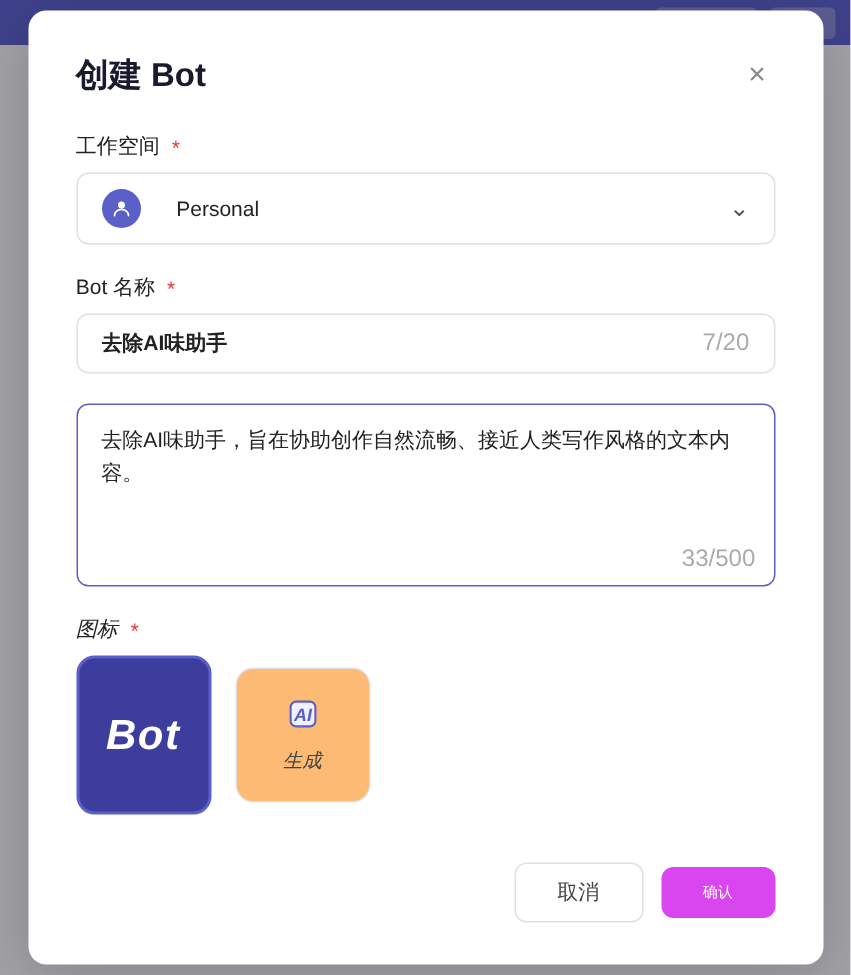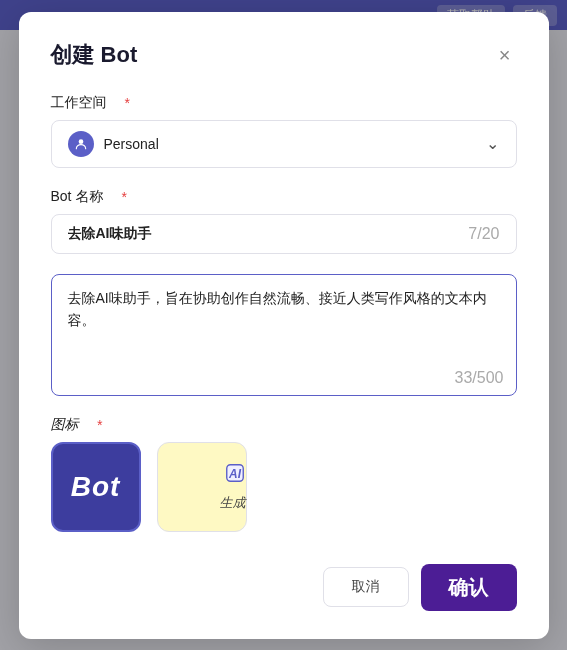--- a/index.html
+++ b/index.html
@@ -89,21 +89,21 @@
       margin-bottom: 20px;
     }
 
     .field-label {
       font-size: 14px;
       color: #222;
       margin-bottom: 8px;
       font-weight: 500;
       display: flex;
       align-items: center;
-      gap: 18px;
+      gap: 8px;
     }
 
     .required-star {
       color: #e53e3e;
     }
 
     .workspace-select {
       width: 100%;
       border: 1.5px solid #e0e0e8;
       border-radius: 8px;
@@ -111,21 +111,21 @@
       display: flex;
       align-items: center;
       justify-content: space-between;
       background: #fff;
       cursor: pointer;
     }
 
     .workspace-select-left {
       display: flex;
       align-items: center;
-      gap: 10px;
+      gap: 24px;
     }
 
     .workspace-avatar {
       width: 26px;
       height: 26px;
       background: #5b5fc7;
       border-radius: 50%;
       display: flex;
       align-items: center;
       justify-content: center;
@@ -207,46 +207,46 @@
 
     .icon-options {
       display: flex;
       align-items: center;
       gap: 16px;
       margin-top: 8px;
     }
 
     .bot-icon {
       width: 90px;
-      height: 90px;
+      height: 106px;
       background: #3d3d9e;
       border-radius: 12px;
       display: flex;
       align-items: center;
       justify-content: center;
       color: white;
       font-size: 28px;
       font-weight: 700;
       letter-spacing: 1px;
       border: 2.5px solid #5b5fc7;
       cursor: pointer;
     }
 
     .generate-icon {
       width: 90px;
       height: 90px;
       border: 1.5px solid #e0e0e8;
       border-radius: 12px;
       display: flex;
       flex-direction: column;
-      align-items: flex-end;
+      align-items: center;
       justify-content: center;
       gap: 5px;
       cursor: pointer;
-      background: #fef9c3;
+      background: #fdba74;
     }
 
     .generate-icon-symbol {
       font-size: 20px;
       color: #5b5fc7;
     }
 
     .generate-icon-label {
       font-size: 13px;
       color: #444;
@@ -268,25 +268,25 @@
       font-size: 14px;
       color: #444;
       cursor: pointer;
       font-weight: 500;
     }
 
     .confirm-btn {
       padding: 10px 28px;
       border: none;
       border-radius: 8px;
-      background: #4c1d95;
-      font-size: 20px;
+      background: #d946ef;
+      font-size: 10px;
       color: #fff;
       cursor: pointer;
-      font-weight: 700;
+      font-weight: 400;
     }
   </style>
 </head>
 <body>
 
 <div class="top-bar">
   <button class="top-bar-btn">获取帮助</button>
   <button class="top-bar-btn">反馈</button>
 </div>
 

